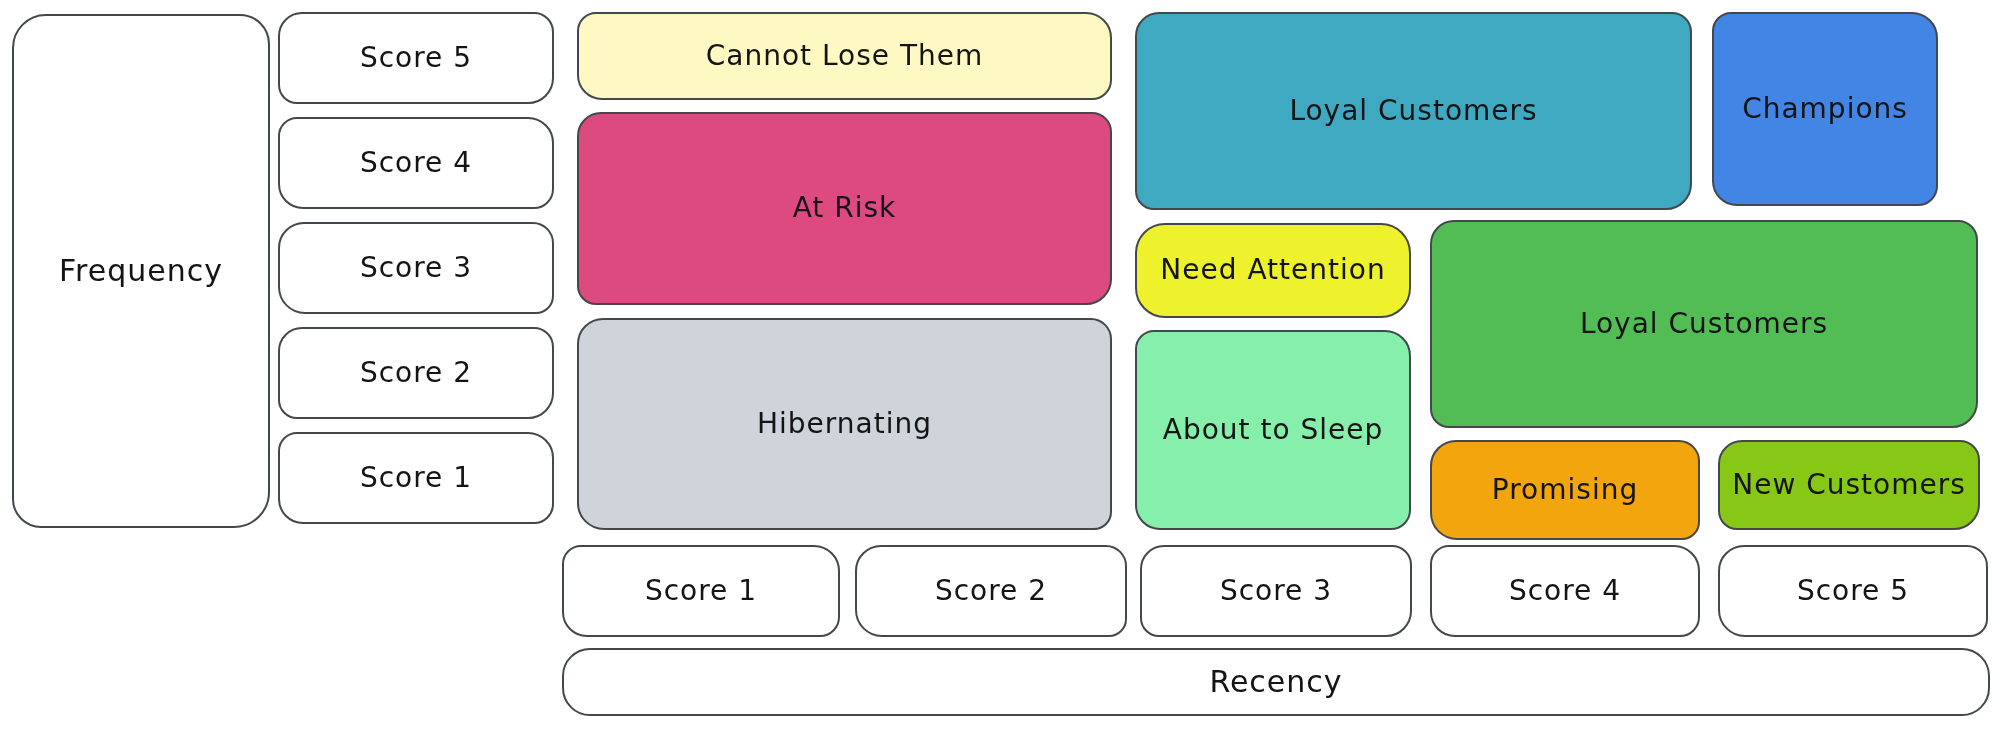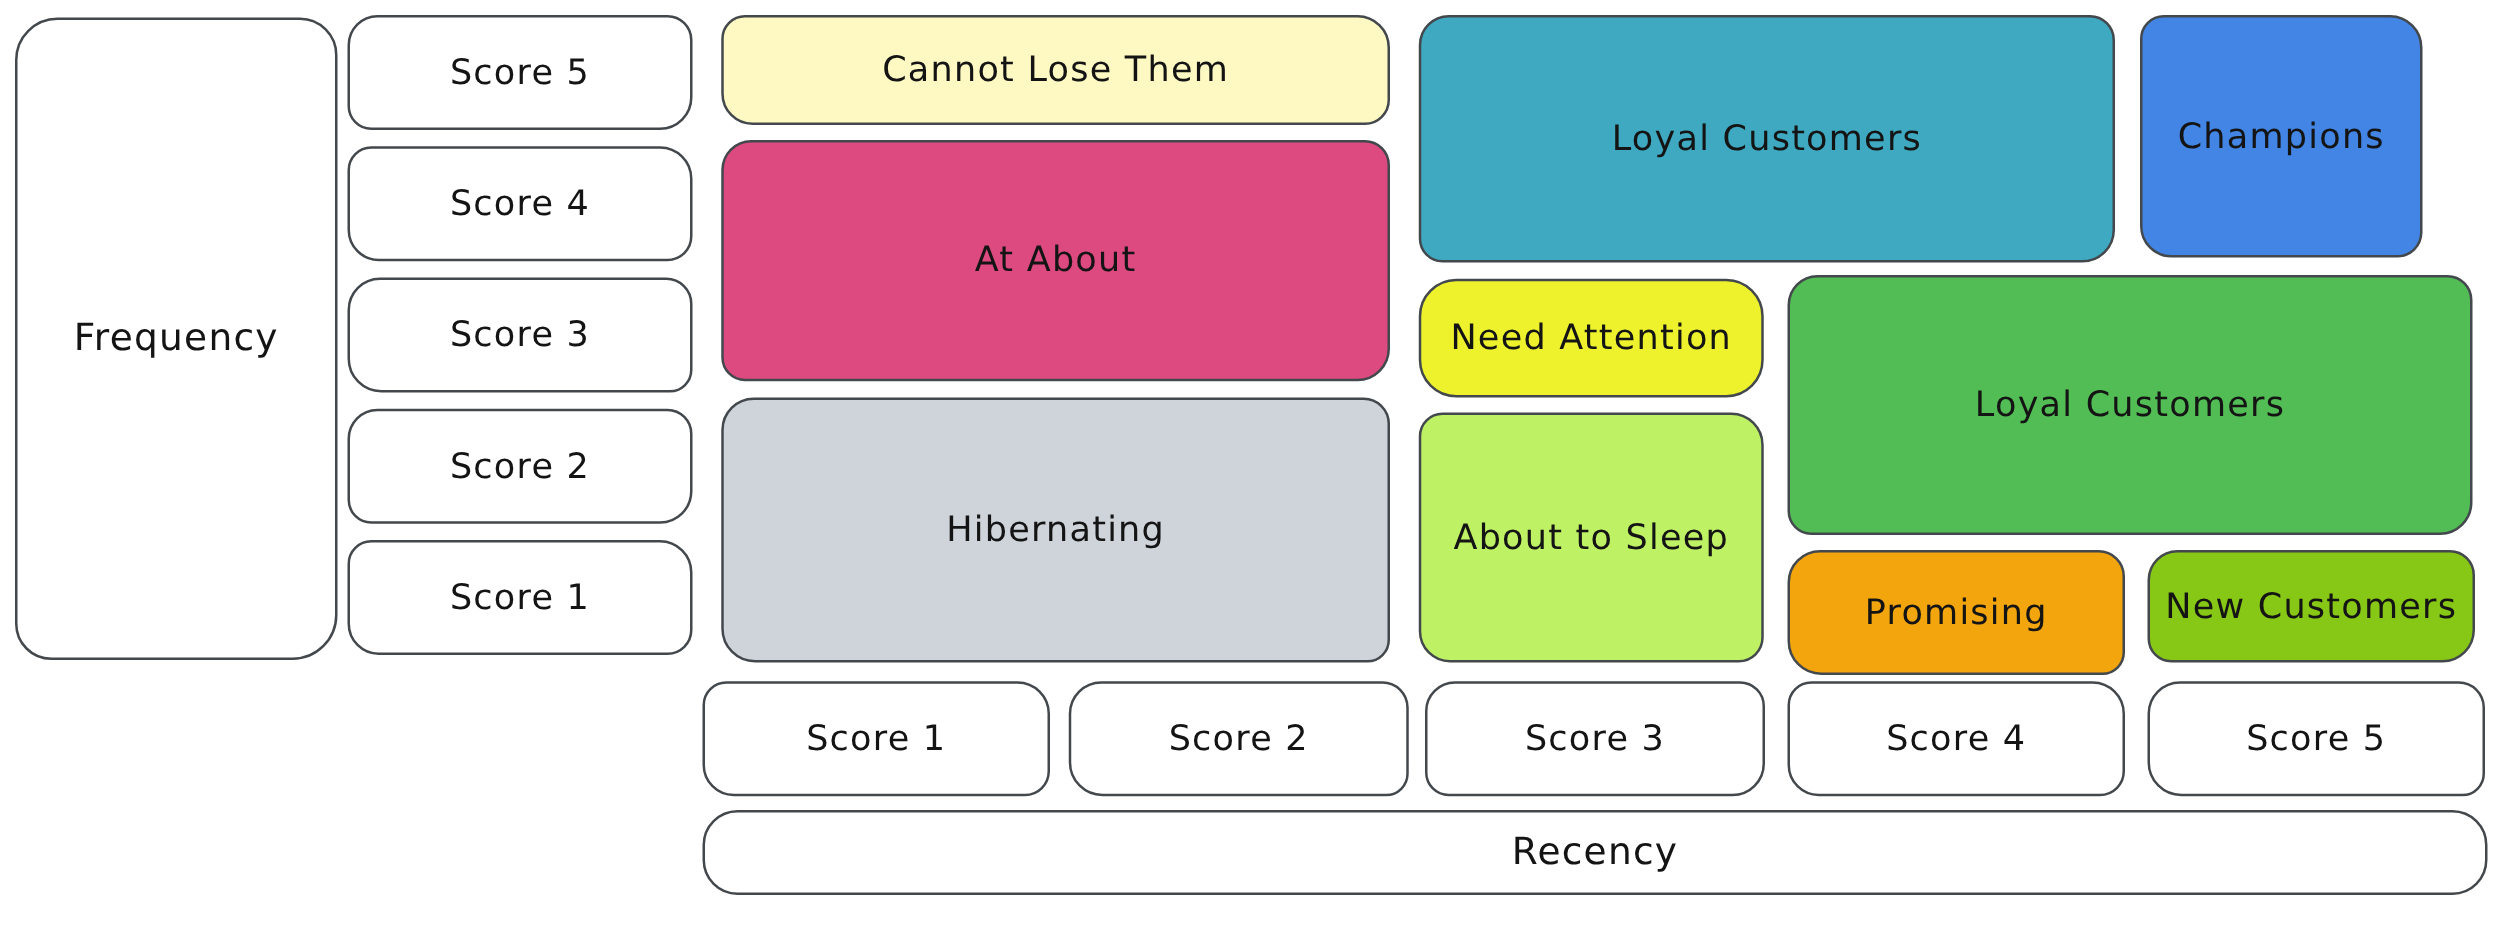--- a/index.html
+++ b/index.html
@@ -41,33 +41,33 @@
   <div class="box big axis-label" style="left:12px; top:14px; width:258px; height:514px;">Frequency</div>
 
   <div class="box r1" style="left:278px; top:12px;  width:276px; height:92px;">Score 5</div>
   <div class="box r2" style="left:278px; top:117px; width:276px; height:92px;">Score 4</div>
   <div class="box r3" style="left:278px; top:222px; width:276px; height:92px;">Score 3</div>
   <div class="box r1" style="left:278px; top:327px; width:276px; height:92px;">Score 2</div>
   <div class="box r2" style="left:278px; top:432px; width:276px; height:92px;">Score 1</div>
 
   <div class="box r2" style="left: 577px; top: 12px; width: 535px; height: 88px; background: #fef9c3;">Cannot Lose Them</div>
 
-  <div class="box r1" style="left: 577px; top: 112px; width: 535px; height: 193px; background: rgb(221, 74, 128);">At About</div>
+  <div class="box r1" style="left: 577px; top: 112px; width: 535px; height: 193px; background: rgb(221, 74, 128);">At Risk</div>
 
   <div class="box r3" style="left: 577px; top: 318px; width: 535px; height: 212px; background: rgb(206, 212, 218);">Hibernating</div>
 
   <div class="box r1" style="left: 1135px; top: 12px; width: 557px; height: 198px; background: rgb(62, 169, 192);">Loyal Customers</div>
 
   <div class="box r2" style="left: 1712px; top: 12px; width: 226px; height: 194px; background: rgb(66, 133, 228);">Champions</div>
 
   <div class="box r3" style="left: 1135px; top: 223px; width: 276px; height: 95px; background: rgb(237, 242, 45); border-radius: 30px;">Need Attention</div>
 
   <div class="box r1" style="left: 1430px; top: 220px; width: 548px; height: 208px; background: rgb(83, 189, 85);">Loyal Customers</div>
 
-  <div class="box r2" style="left: 1135px; top: 330px; width: 276px; height: 200px; background: #bef264; text-align: right;">About to Sleep</div>
+  <div class="box r2" style="left: 1135px; top: 330px; width: 276px; height: 200px; background: #86efac; text-align: right;">About to Sleep</div>
 
   <div class="box r3" style="left: 1430px; top: 440px; width: 270px; height: 100px; background: rgb(242, 165, 12);">Promising</div>
 
   <div class="box r1" style="left: 1718px; top: 440px; width: 262px; height: 90px; background: rgb(135, 199, 22);">New Customers</div>
 
   <div class="box r2" style="left:562px; top:545px; width:278px; height:92px;">Score 1</div>
   <div class="box r3" style="left:855px; top:545px; width:272px; height:92px;">Score 2</div>
   <div class="box r1" style="left:1140px; top:545px; width:272px; height:92px;">Score 3</div>
   <div class="box r2" style="left:1430px; top:545px; width:270px; height:92px;">Score 4</div>
   <div class="box r3" style="left:1718px; top:545px; width:270px; height:92px;">Score 5</div>

